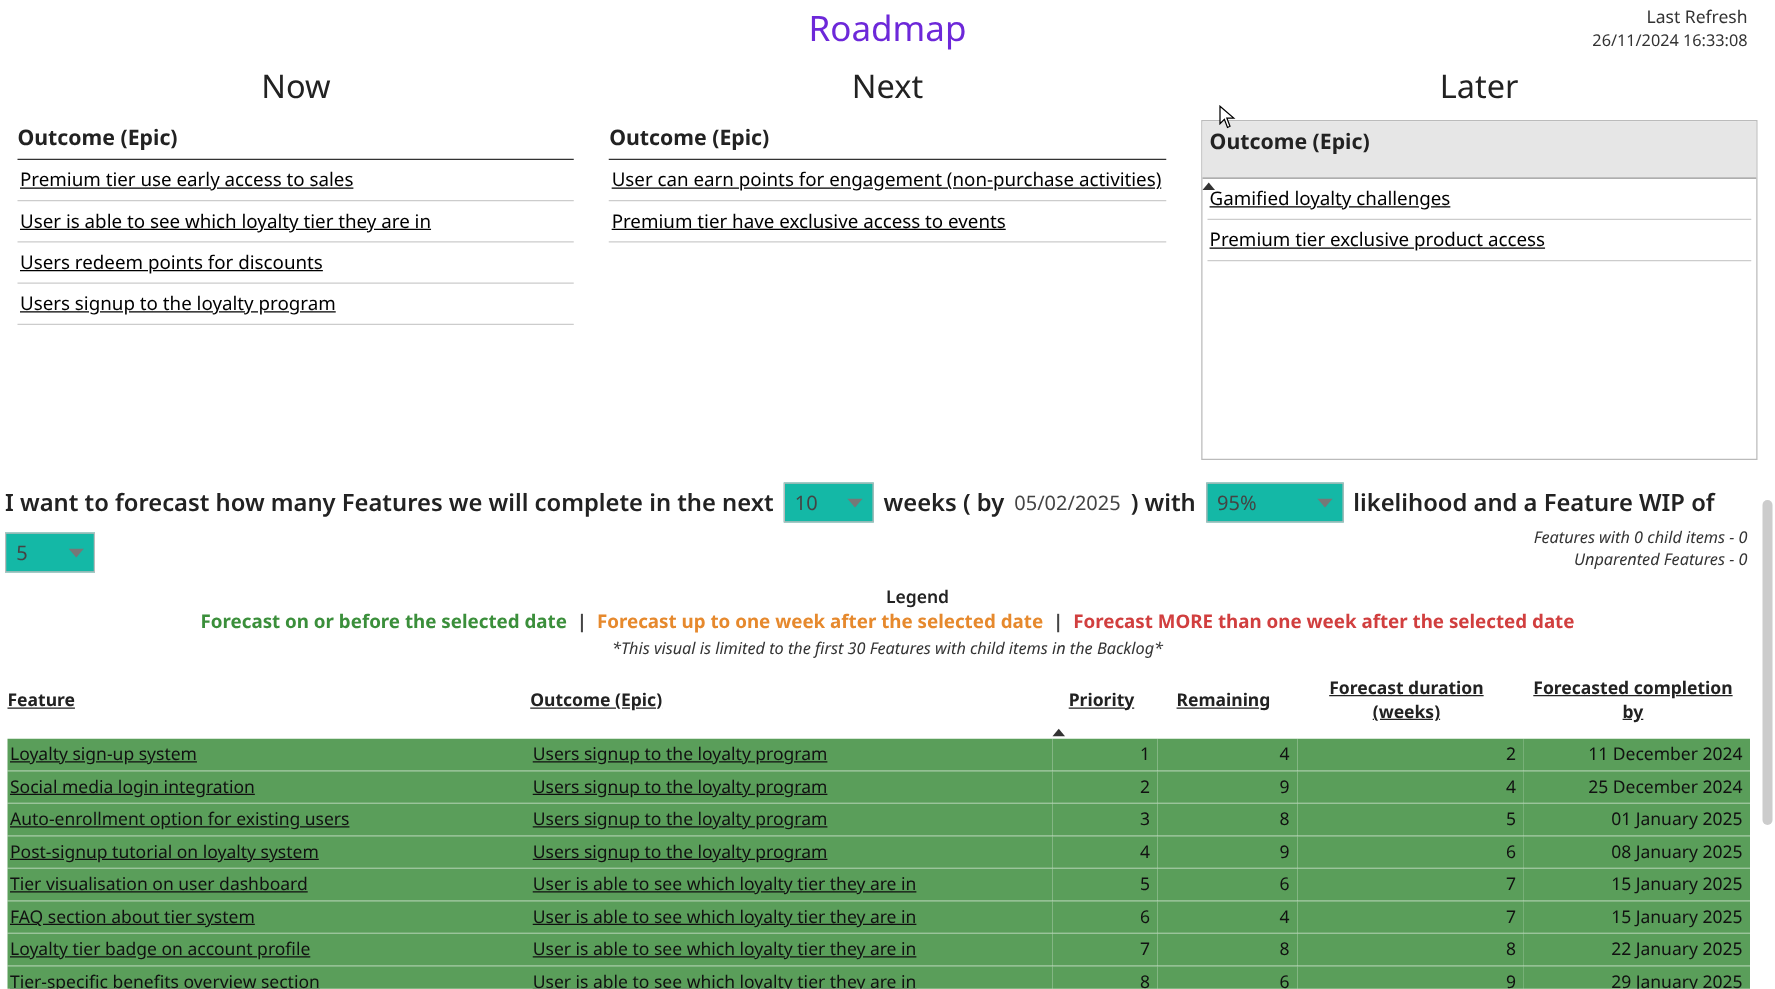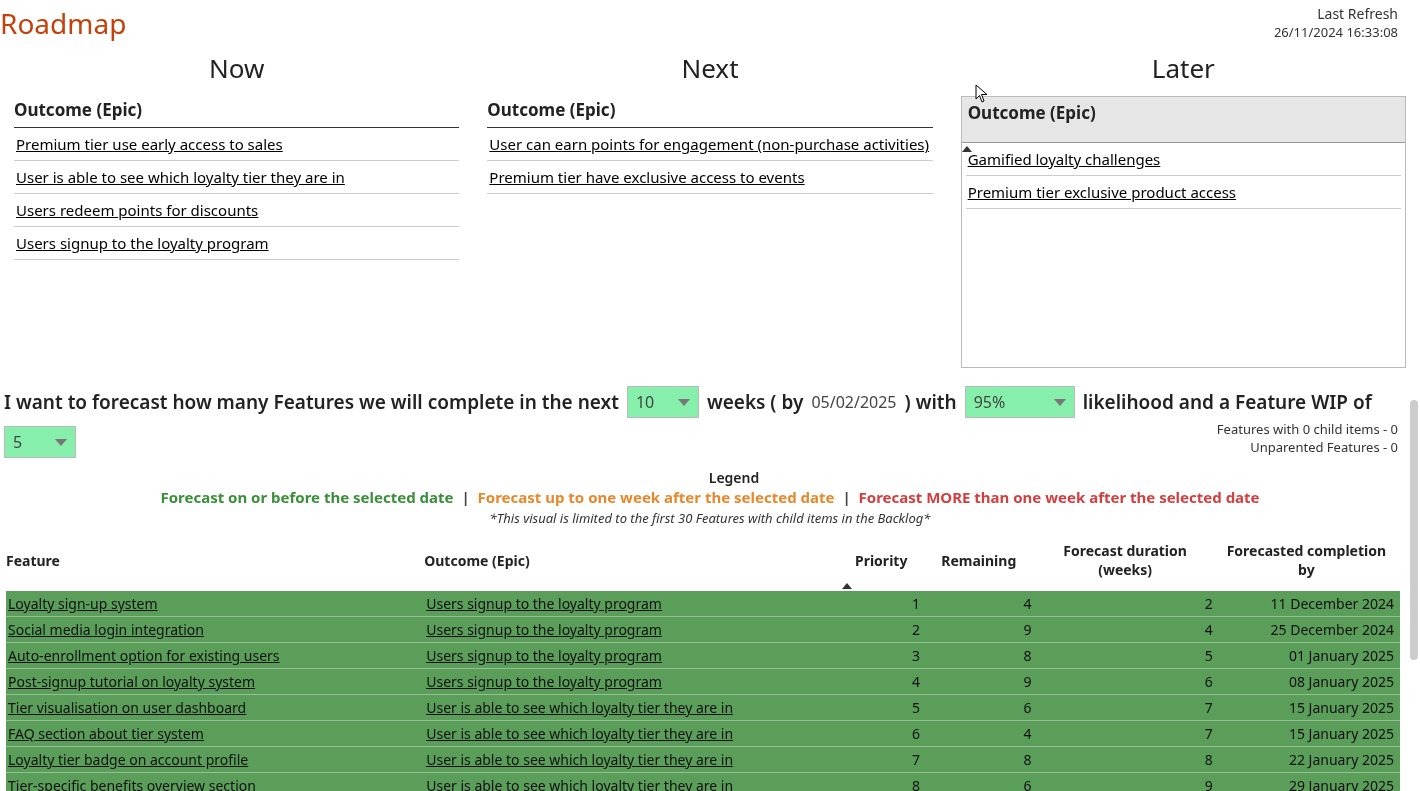--- a/index.html
+++ b/index.html
@@ -9,22 +9,23 @@
       color: #222;
       background: #fff;
       width: 1420px;
       height: 791px;
       position: relative;
       overflow: hidden;
     }
     .page-title {
       font-size: 28px;
       font-weight: 400;
+      text-align: center;
       padding-top: 4px;
-      color: #c2410c;
+      color: #6d28d9;
     }
     .last-refresh {
       position: absolute;
       top: 4px;
       right: 22px;
       text-align: right;
       font-size: 14px;
       color: #333;
     }
     .last-refresh .label { display:block; }
@@ -102,21 +103,21 @@
     .select-box {
       display: inline-flex;
       align-items: center;
       justify-content: space-between;
       border: 1px solid #bbb;
       padding: 4px 8px;
       font-weight: 400;
       font-size: 16px;
       color: #444;
       min-width: 72px;
-      background: #86efac;
+      background: #14b8a6;
       cursor: pointer;
     }
     .select-box .chev {
       width: 0; height: 0;
       border-left: 6px solid transparent;
       border-right: 6px solid transparent;
       border-top: 7px solid #777;
       margin-left: 10px;
     }
     .bydate { font-weight: 400; color: #444; font-size: 16px; }
@@ -128,33 +129,35 @@
     .legend-line .red { color: #d13f3f; }
     .legend-line .sep { color: #444; padding: 0 4px; }
     .legend-note { font-style: italic; color: #333; font-size: 13px; margin-top: 2px; }
     .right-notes {
       position: absolute;
       right: 22px;
       top: 420px;
       text-align: right;
       font-size: 13px;
       color: #333;
+      font-style: italic;
     }
     .table-wrapper { padding: 6px 8px 0 6px; position: relative; }
     table.forecast {
       width: calc(100% - 12px);
       border-collapse: collapse;
       font-size: 14px;
     }
     table.forecast thead th {
       text-align: left;
       font-weight: 700;
       padding: 6px 6px 12px 0px;
       position: relative;
       width: auto;
+      text-decoration: underline;
     }
     table.forecast thead th.num { text-align: center; }
     table.forecast thead th.priority::after {
       content: "";
       position: absolute;
       left: 0;
       bottom: 2px;
       width: 0; height: 0;
       border-left: 5px solid transparent;
       border-right: 5px solid transparent;

